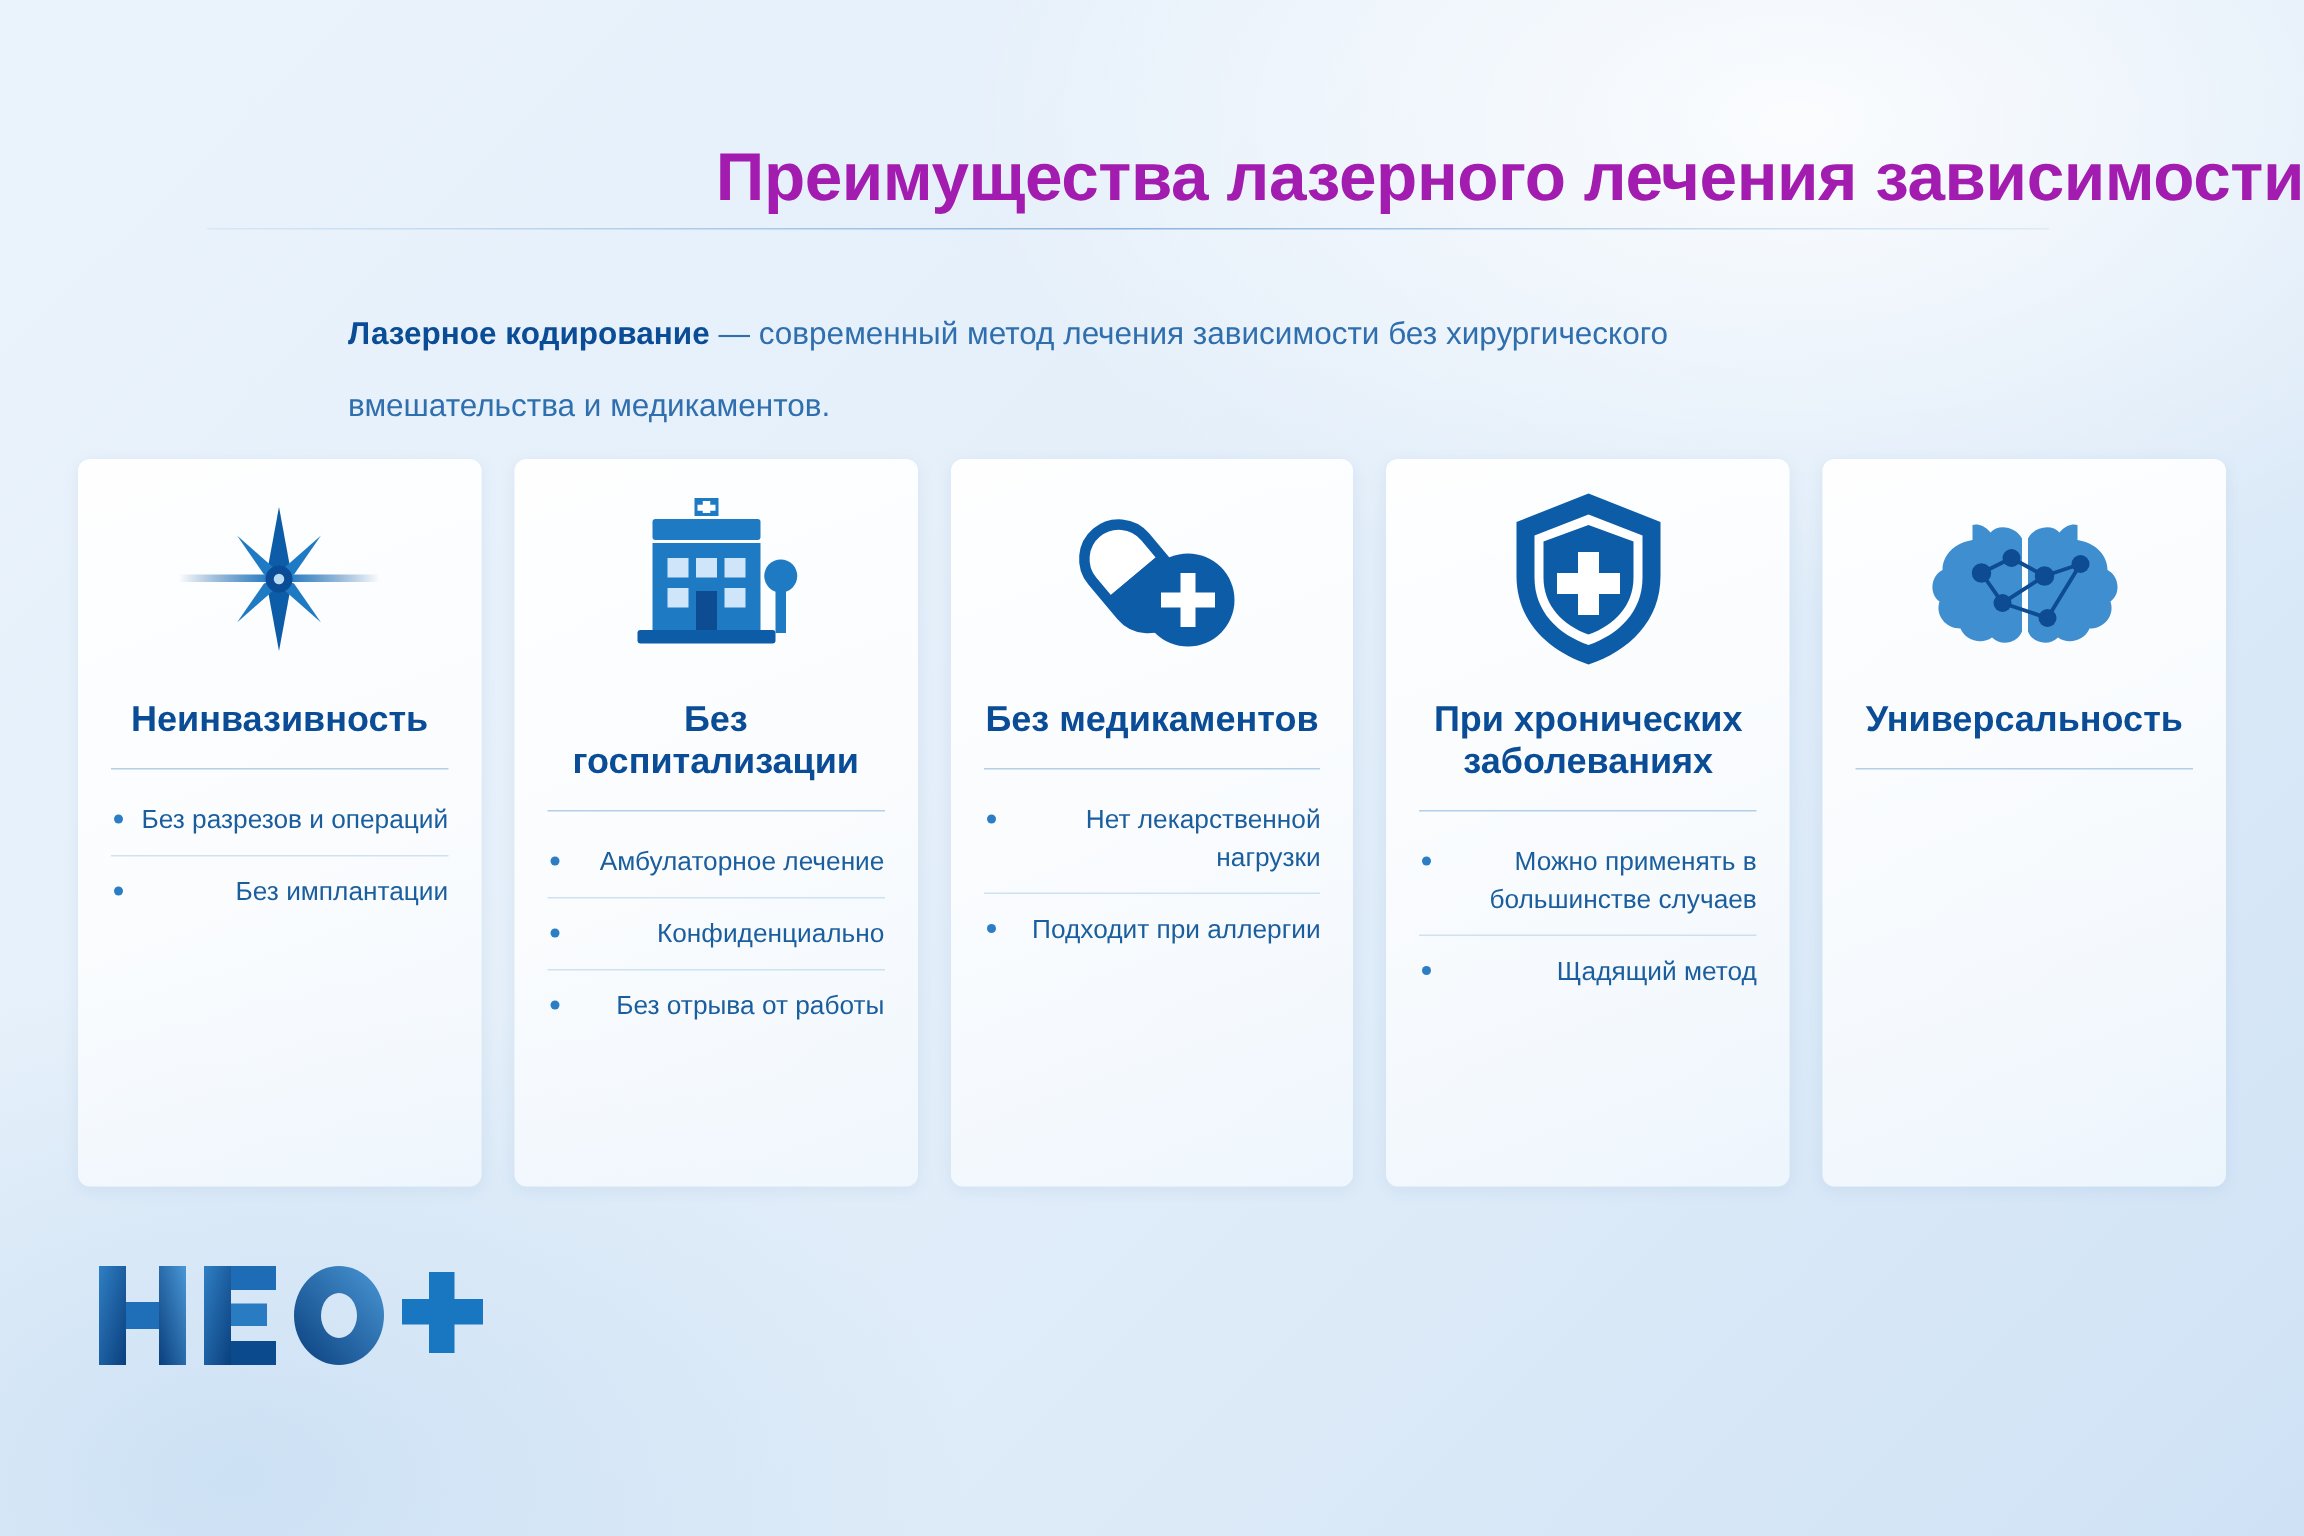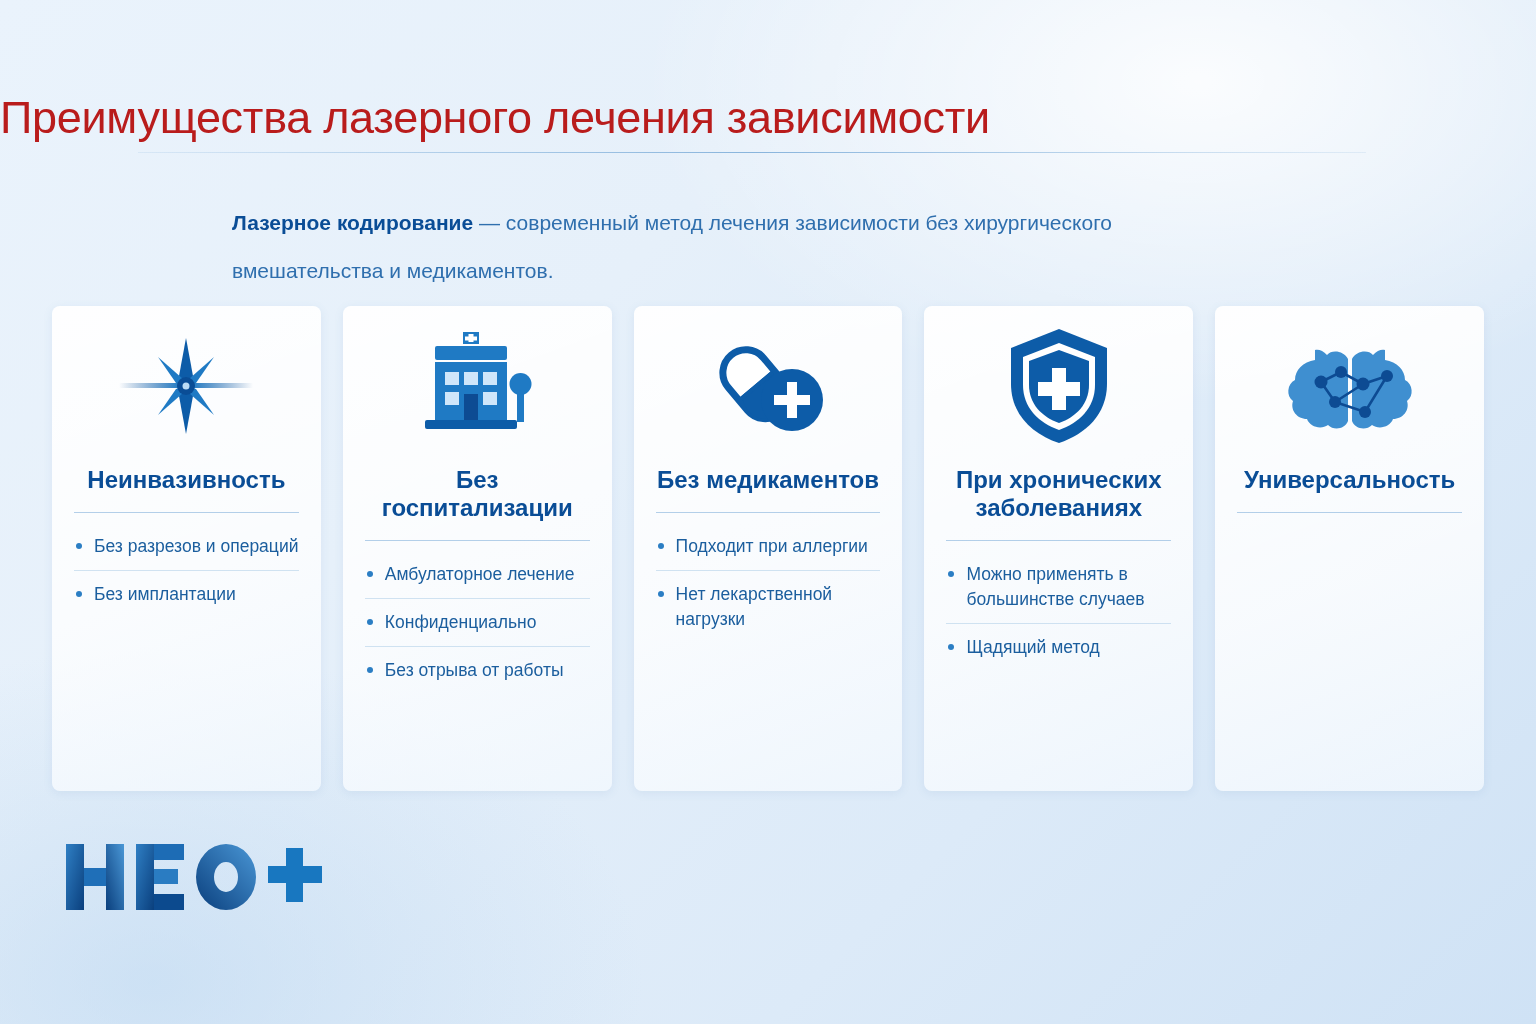--- a/index.html
+++ b/index.html
@@ -30,25 +30,25 @@
     width: 1536px;
     height: 1024px;
   }
 
   
   .title {
     position: absolute;
     top: 62px;
     left: 0;
     width: 1536px;
-    text-align: left;
+    text-align: right;
     font-size: 45px;
-    font-weight: normal;
+    font-weight: bold;
     letter-spacing: -0.3px;
-    color: #b91c1c;
+    color: #a21caf;
   }
   .title-rule {
     position: absolute;
     top: 152px;
     left: 138px;
     width: 1228px;
     height: 1px;
     background: linear-gradient(to right, rgba(120,170,215,0.15), rgba(120,170,215,0.85), rgba(120,170,215,0.15));
   }
   .subtitle {
@@ -104,20 +104,21 @@
   }
   .title-underline {
     height: 1px;
     background: rgba(120,170,215,0.55);
     margin: 14px 0 10px 0;
   }
   .bullets {
     list-style: none;
     margin: 0;
     padding: 0;
+    text-align: right;
   }
   .bullets li {
     position: relative;
     padding: 11px 0 11px 20px;
     font-size: 17.5px;
     line-height: 25px;
     color: #1b5e9e;
   }
   .bullets li + li {
     border-top: 1px solid rgba(150,190,225,0.42);
@@ -231,22 +232,22 @@
             <path d="M41 62 h40 v11 a23 23 0 0 1 -23 23 a23 23 0 0 1 -17 -34 z" fill="#0d5ca8"></path>
           </g>
           <circle cx="99" cy="74" r="31" fill="#0d5ca8"></circle>
           <rect x="94" y="56" width="10" height="36" fill="#ffffff"></rect>
           <rect x="81" y="69" width="36" height="10" fill="#ffffff"></rect>
         </svg>
       </div>
       <div class="card-title">Без медикаментов</div>
       <div class="title-underline"></div>
       <ul class="bullets">
+        <li>Нет лекарственной нагрузки</li>
         <li>Подходит при аллергии</li>
-        <li>Нет лекарственной нагрузки</li>
       </ul>
     </div>
 
     <div class="card">
       <div class="icon-wrap">
         <svg width="130" height="126" viewBox="0 0 130 126" aria-hidden="true">
           <path d="M65 6 L113 25 v36 c0 30 -21 50 -48 59 c-27 -9 -48 -29 -48 -59 V25 z" fill="#0d5ca8"></path>
           <path d="M65 20 L101 34 v28 c0 23 -16 38 -36 45 c-20 -7 -36 -22 -36 -45 V34 z" fill="#ffffff"></path>
           <path d="M65 27 L95 38 v24 c0 19 -13 32 -30 38 c-17 -6 -30 -19 -30 -38 V38 z" fill="#0d5ca8"></path>
           <rect x="58" y="45" width="14" height="42" fill="#ffffff"></rect>

